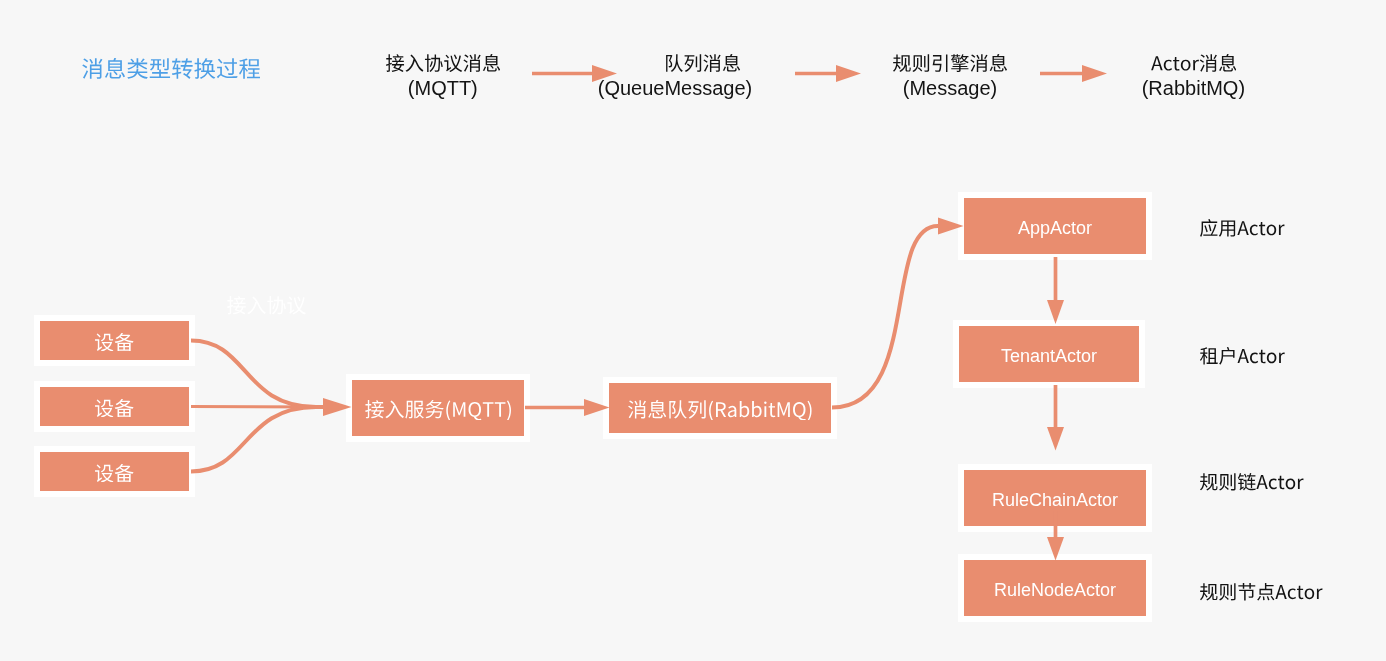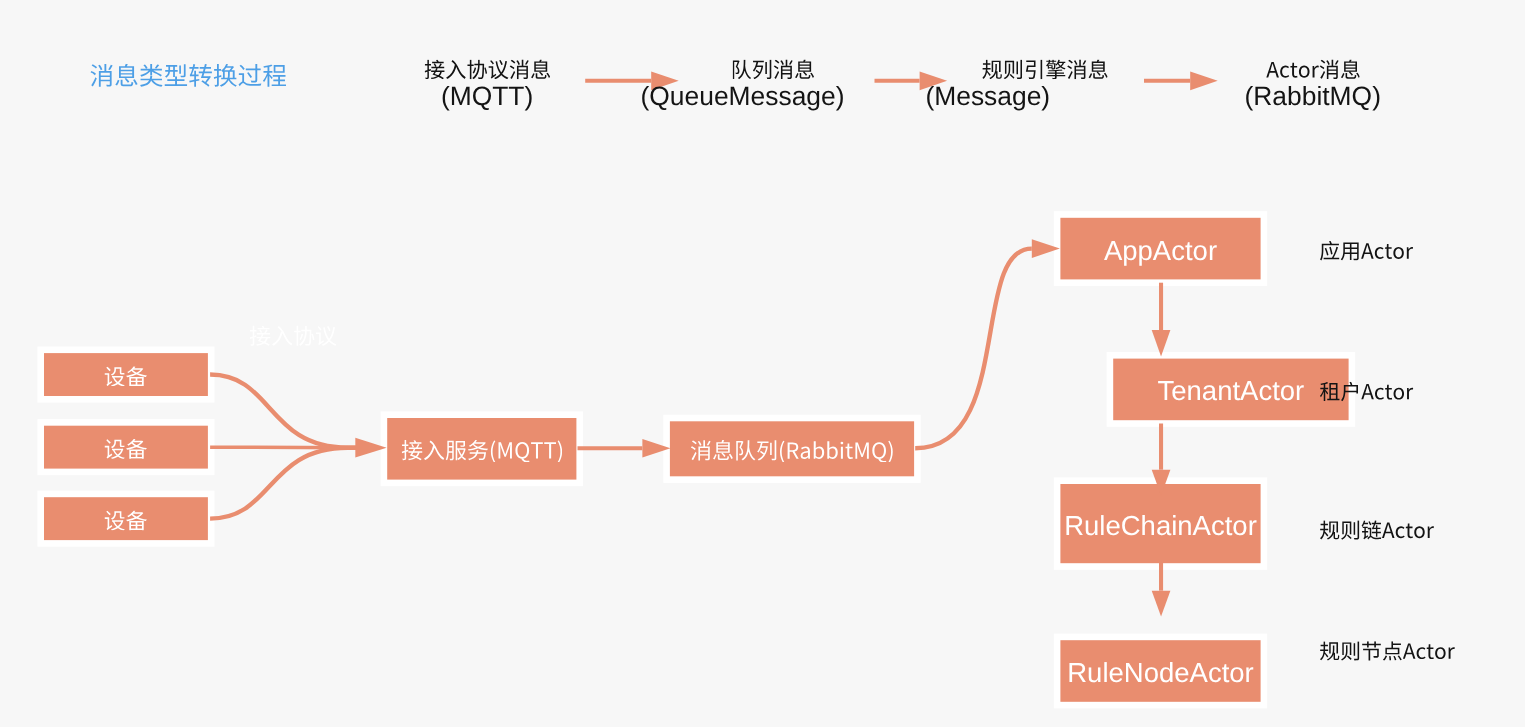--- a/index.html
+++ b/index.html
@@ -11,25 +11,25 @@
   body{font-family:"Liberation Sans","DejaVu Sans",sans-serif;background:var(--bg)}
   .canvas{position:relative;width:1386px;height:661px;background:var(--bg)}
   .defs{position:absolute;width:0;height:0}
   .arrows{position:absolute;left:0;top:0;z-index:3;pointer-events:none}
   .arrows .al{stroke:var(--arrow);fill:none}
   .arrows .ah{fill:var(--arrow);stroke:none}
   .node{position:absolute;z-index:2;background:var(--node-fill);
         box-shadow:0 0 0 6px var(--node-border);
         display:flex;align-items:center;justify-content:center}
   .node .gl{display:block}
-  .node-text{color:var(--node-text);font-size:25px;line-height:1;white-space:nowrap;
+  .node-text{color:var(--node-text);font-size:18px;line-height:1;white-space:nowrap;
              position:relative;top:2px}
   .glwrap{position:absolute;z-index:4}
   .glwrap .gl{display:block}
-  .t2{position:absolute;z-index:4;transform:translate(-50%,-50%);font-size:24px;line-height:1;
+  .t2{position:absolute;z-index:4;transform:translate(-50%,-50%);font-size:20px;line-height:1;
       color:var(--label-color);white-space:nowrap}
   .sr{position:absolute;width:1px;height:1px;margin:-1px;overflow:hidden;
       clip-path:inset(50%);white-space:nowrap}
 </style>
 </head>
 <body>
 
 <div class="canvas">
 <svg class="defs" width="0" height="0" aria-hidden="true">
       <defs>
@@ -175,27 +175,27 @@
         <use href="#g0074" transform="translate(140.18 17.00) scale(0.020000 -0.020000)"></use>
         <use href="#g004D" transform="translate(147.72 17.00) scale(0.020000 -0.020000)"></use>
         <use href="#g0051" transform="translate(163.96 17.00) scale(0.020000 -0.020000)"></use>
         <use href="#g0029" transform="translate(178.80 17.00) scale(0.020000 -0.020000)"></use>
       </svg>
       <span class="sr">消息队列(RabbitMQ)</span>
     </div>
 <div class="node" style="left:964px;top:198px;width:182px;height:56px">
       <span class="node-text">AppActor</span>
     </div>
-<div class="node" style="left:1012px;top:326px;width:214px;height:56px">
+<div class="node" style="left:959px;top:326px;width:180px;height:56px">
       <span class="node-text">TenantActor</span>
     </div>
-<div class="node" style="left:964px;top:440px;width:182px;height:72px">
+<div class="node" style="left:964px;top:470px;width:182px;height:56px">
       <span class="node-text">RuleChainActor</span>
     </div>
-<div class="node" style="left:964px;top:582px;width:182px;height:56px">
+<div class="node" style="left:964px;top:560px;width:182px;height:56px">
       <span class="node-text">RuleNodeActor</span>
     </div>
 <div class="glwrap " style="left:81.6px;top:58.0px;width:178.3px;height:20.9px">
       <svg class="gl" width="178.3" height="20.9" viewBox="0 0 178.31 20.95" style="fill:var(--title-color)" aria-hidden="true">
         <use href="#g6D88" transform="translate(-0.85 19.12) scale(0.022500 -0.022500)"></use>
         <use href="#g606F" transform="translate(21.64 19.12) scale(0.022500 -0.022500)"></use>
         <use href="#g7C7B" transform="translate(44.14 19.12) scale(0.022500 -0.022500)"></use>
         <use href="#g578B" transform="translate(66.64 19.12) scale(0.022500 -0.022500)"></use>
         <use href="#g8F6C" transform="translate(89.14 19.12) scale(0.022500 -0.022500)"></use>
         <use href="#g6362" transform="translate(111.64 19.12) scale(0.022500 -0.022500)"></use>
@@ -302,15 +302,15 @@
         <use href="#g0041" transform="translate(75.32 15.96) scale(0.019000 -0.019000)"></use>
         <use href="#g0063" transform="translate(86.87 15.96) scale(0.019000 -0.019000)"></use>
         <use href="#g0074" transform="translate(96.56 15.96) scale(0.019000 -0.019000)"></use>
         <use href="#g006F" transform="translate(103.72 15.96) scale(0.019000 -0.019000)"></use>
         <use href="#g0072" transform="translate(115.23 15.96) scale(0.019000 -0.019000)"></use>
       </svg>
       <span class="sr">规则节点Actor</span>
     </div>
 <div class="t2" style="left:442.8px;top:88px"><span>(MQTT)</span></div>
 <div class="t2" style="left:675px;top:88px"><span>(QueueMessage)</span></div>
-<div class="t2" style="left:898px;top:88px"><span>(Message)</span></div>
+<div class="t2" style="left:950px;top:88px"><span>(Message)</span></div>
 <div class="t2" style="left:1193.4px;top:88px"><span>(RabbitMQ)</span></div>
 </div>
 
 </body></html>

